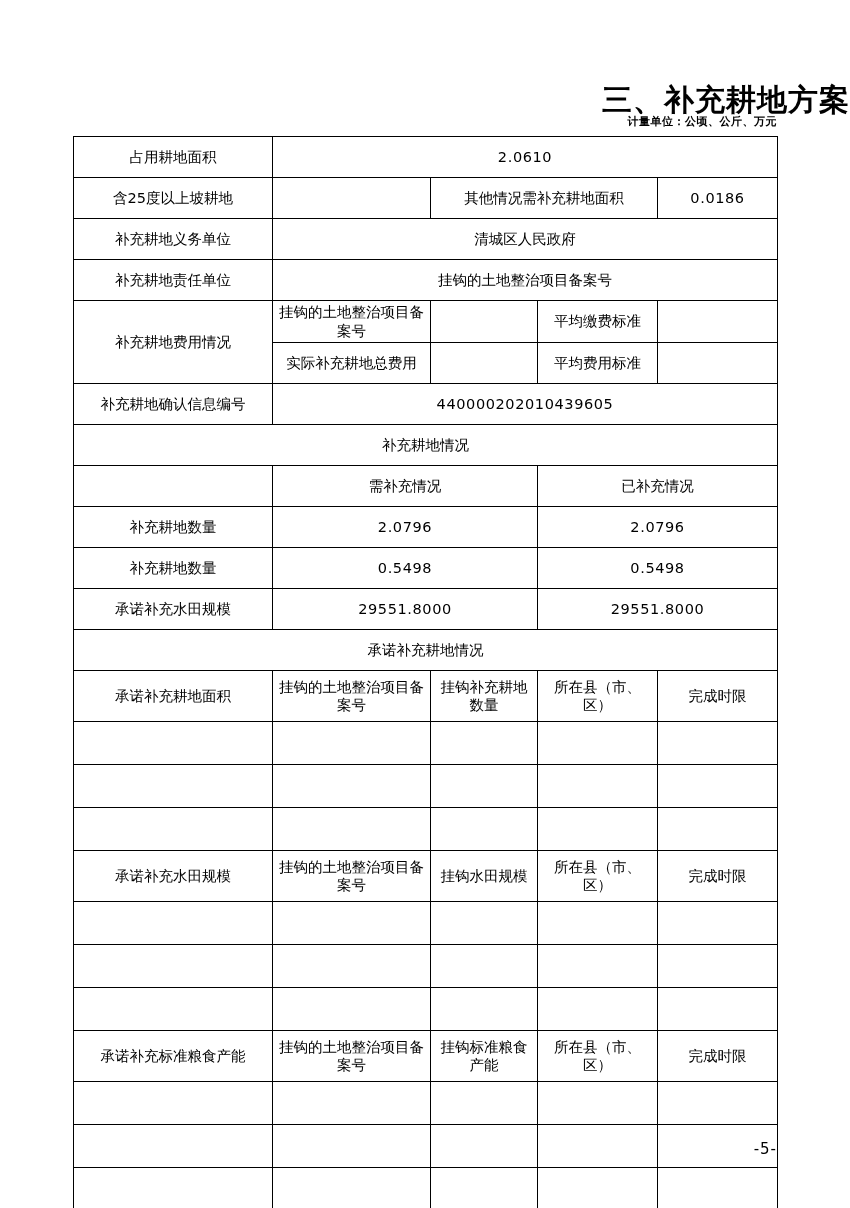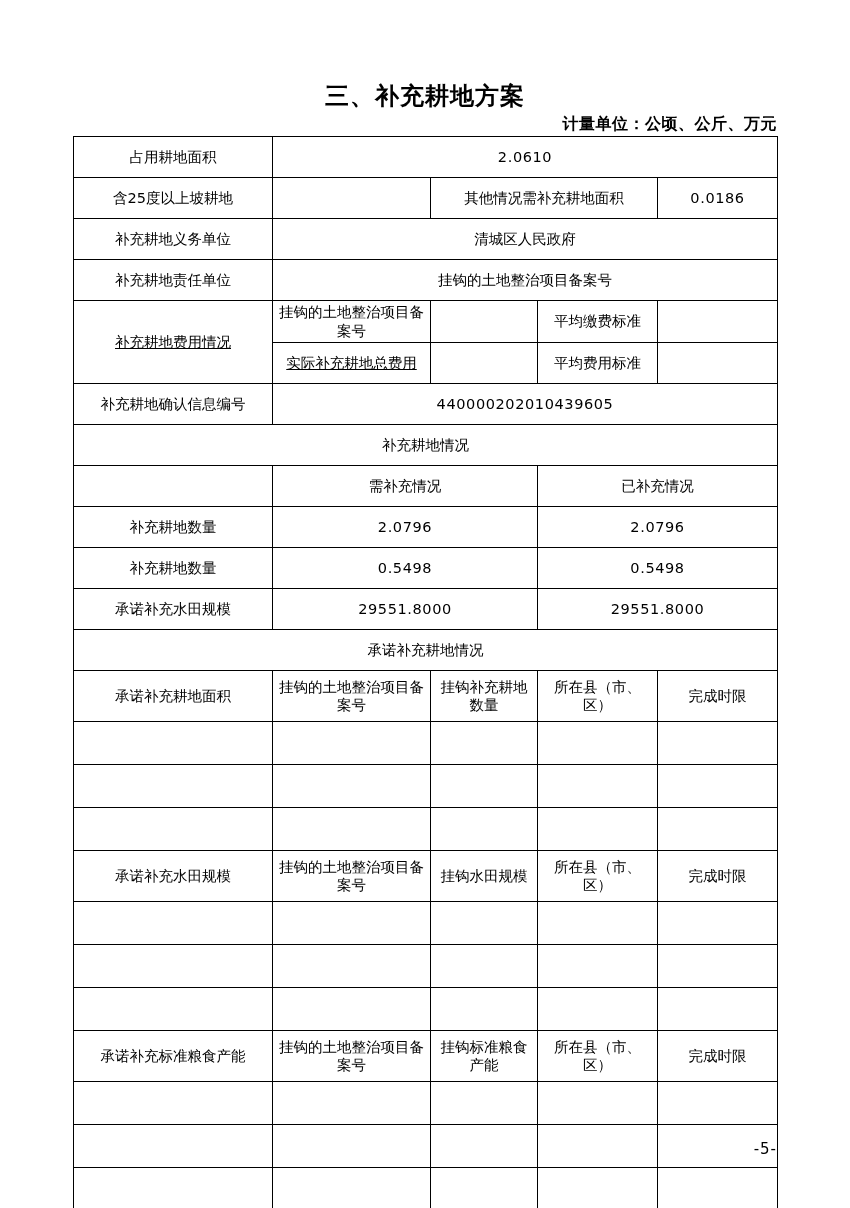--- a/index.html
+++ b/index.html
@@ -22,32 +22,32 @@
     width: 850px;
     height: 1208px;
   }
 
   
   .doc-title {
     position: absolute;
     left: 0;
     top: 80px;
     width: 850px;
-    text-align: center;
-    font-size: 24px;
+    text-align: right;
+    font-size: 30px;
     font-weight: bold;
     letter-spacing: 1px;
     font-family: "DejaVu Sans", "Liberation Sans", sans-serif;
   }
 
   .unit-line {
     position: absolute;
     right: 73px;
     top: 114px;
-    font-size: 16px;
+    font-size: 11px;
     font-weight: bold;
     letter-spacing: 0.5px;
     font-family: "DejaVu Sans", "Liberation Sans", sans-serif;
   }
 
   
   .form-wrap {
     position: absolute;
     left: 73px;
     top: 136px;
@@ -73,21 +73,21 @@
     font-size: 15px;
     letter-spacing: 0.6px;
   }
   td.left {
     text-align: left;
     padding-left: 8px;
     border-radius: 20px;
   }
   td.blank { }
   .r-tall { height: 36px; }
-  .r-std  { height: 36px; text-decoration: underline; }
+  .r-std  { height: 36px; }
   .r-empty { height: 38px; }
   .r-hdr2 { height: 46px; }
 
   
   .page-number {
     position: absolute;
     right: 73px;
     top: 1140px;
     font-size: 15px;
     letter-spacing: 1px;

